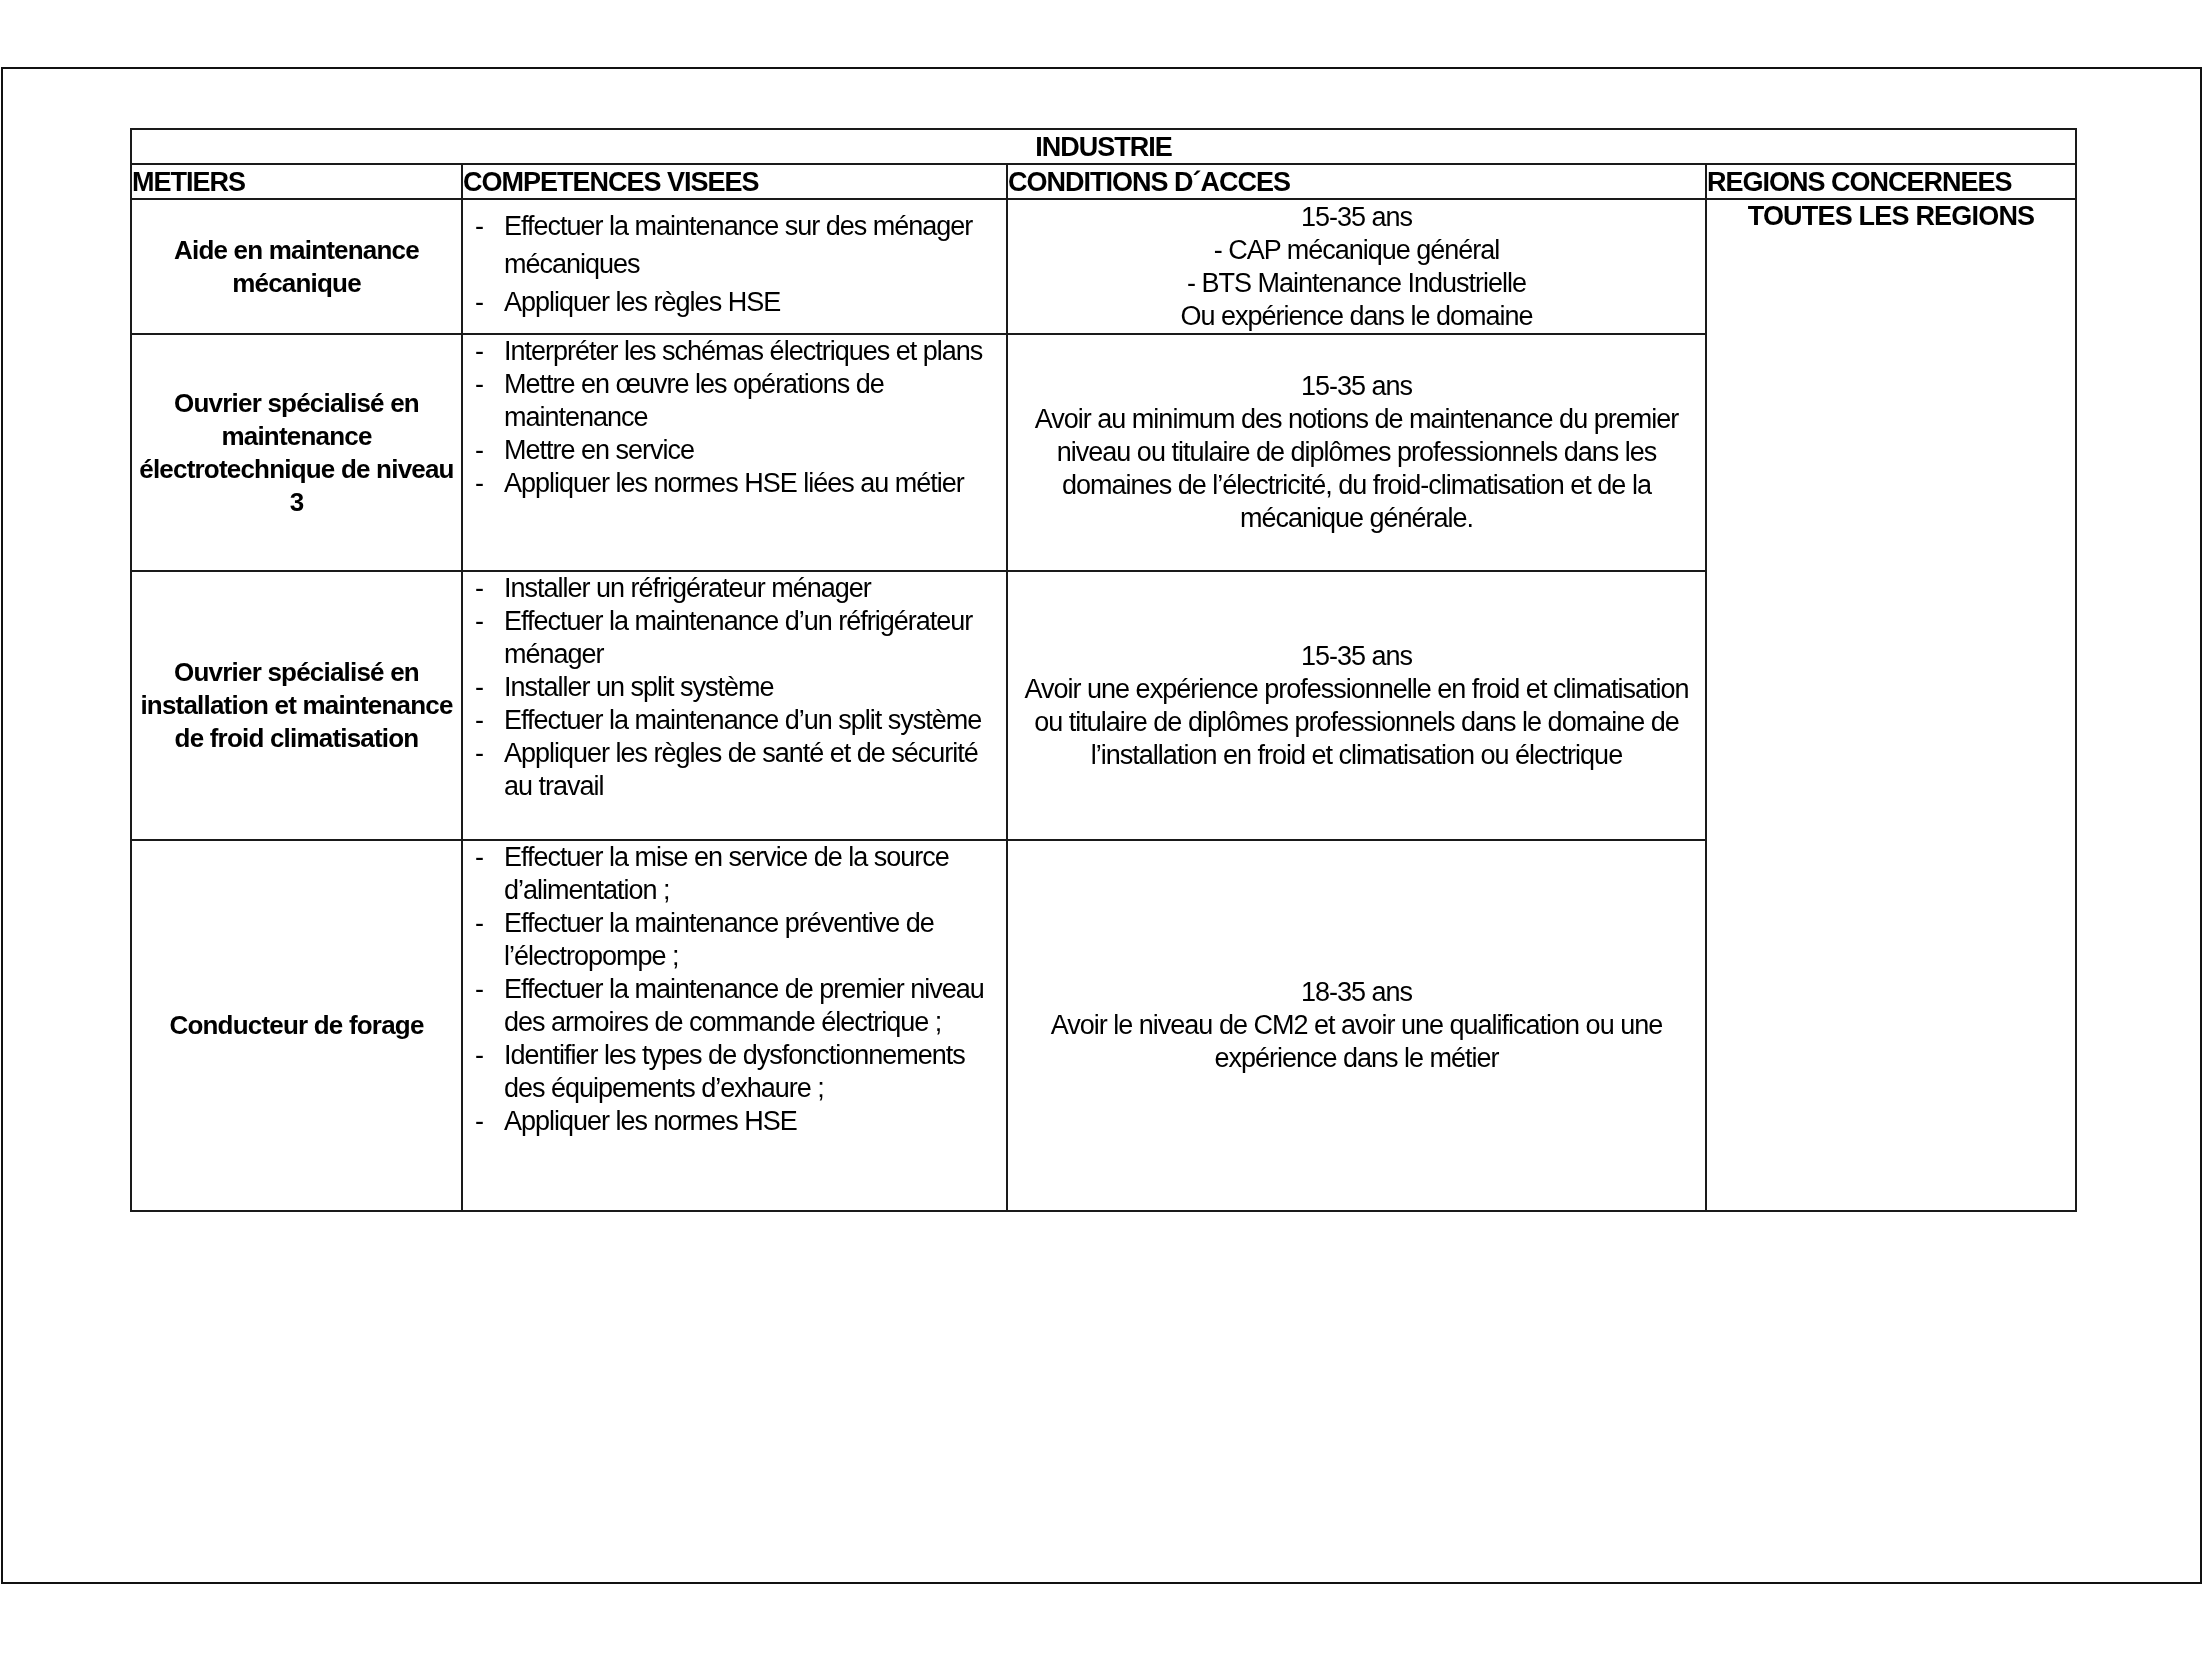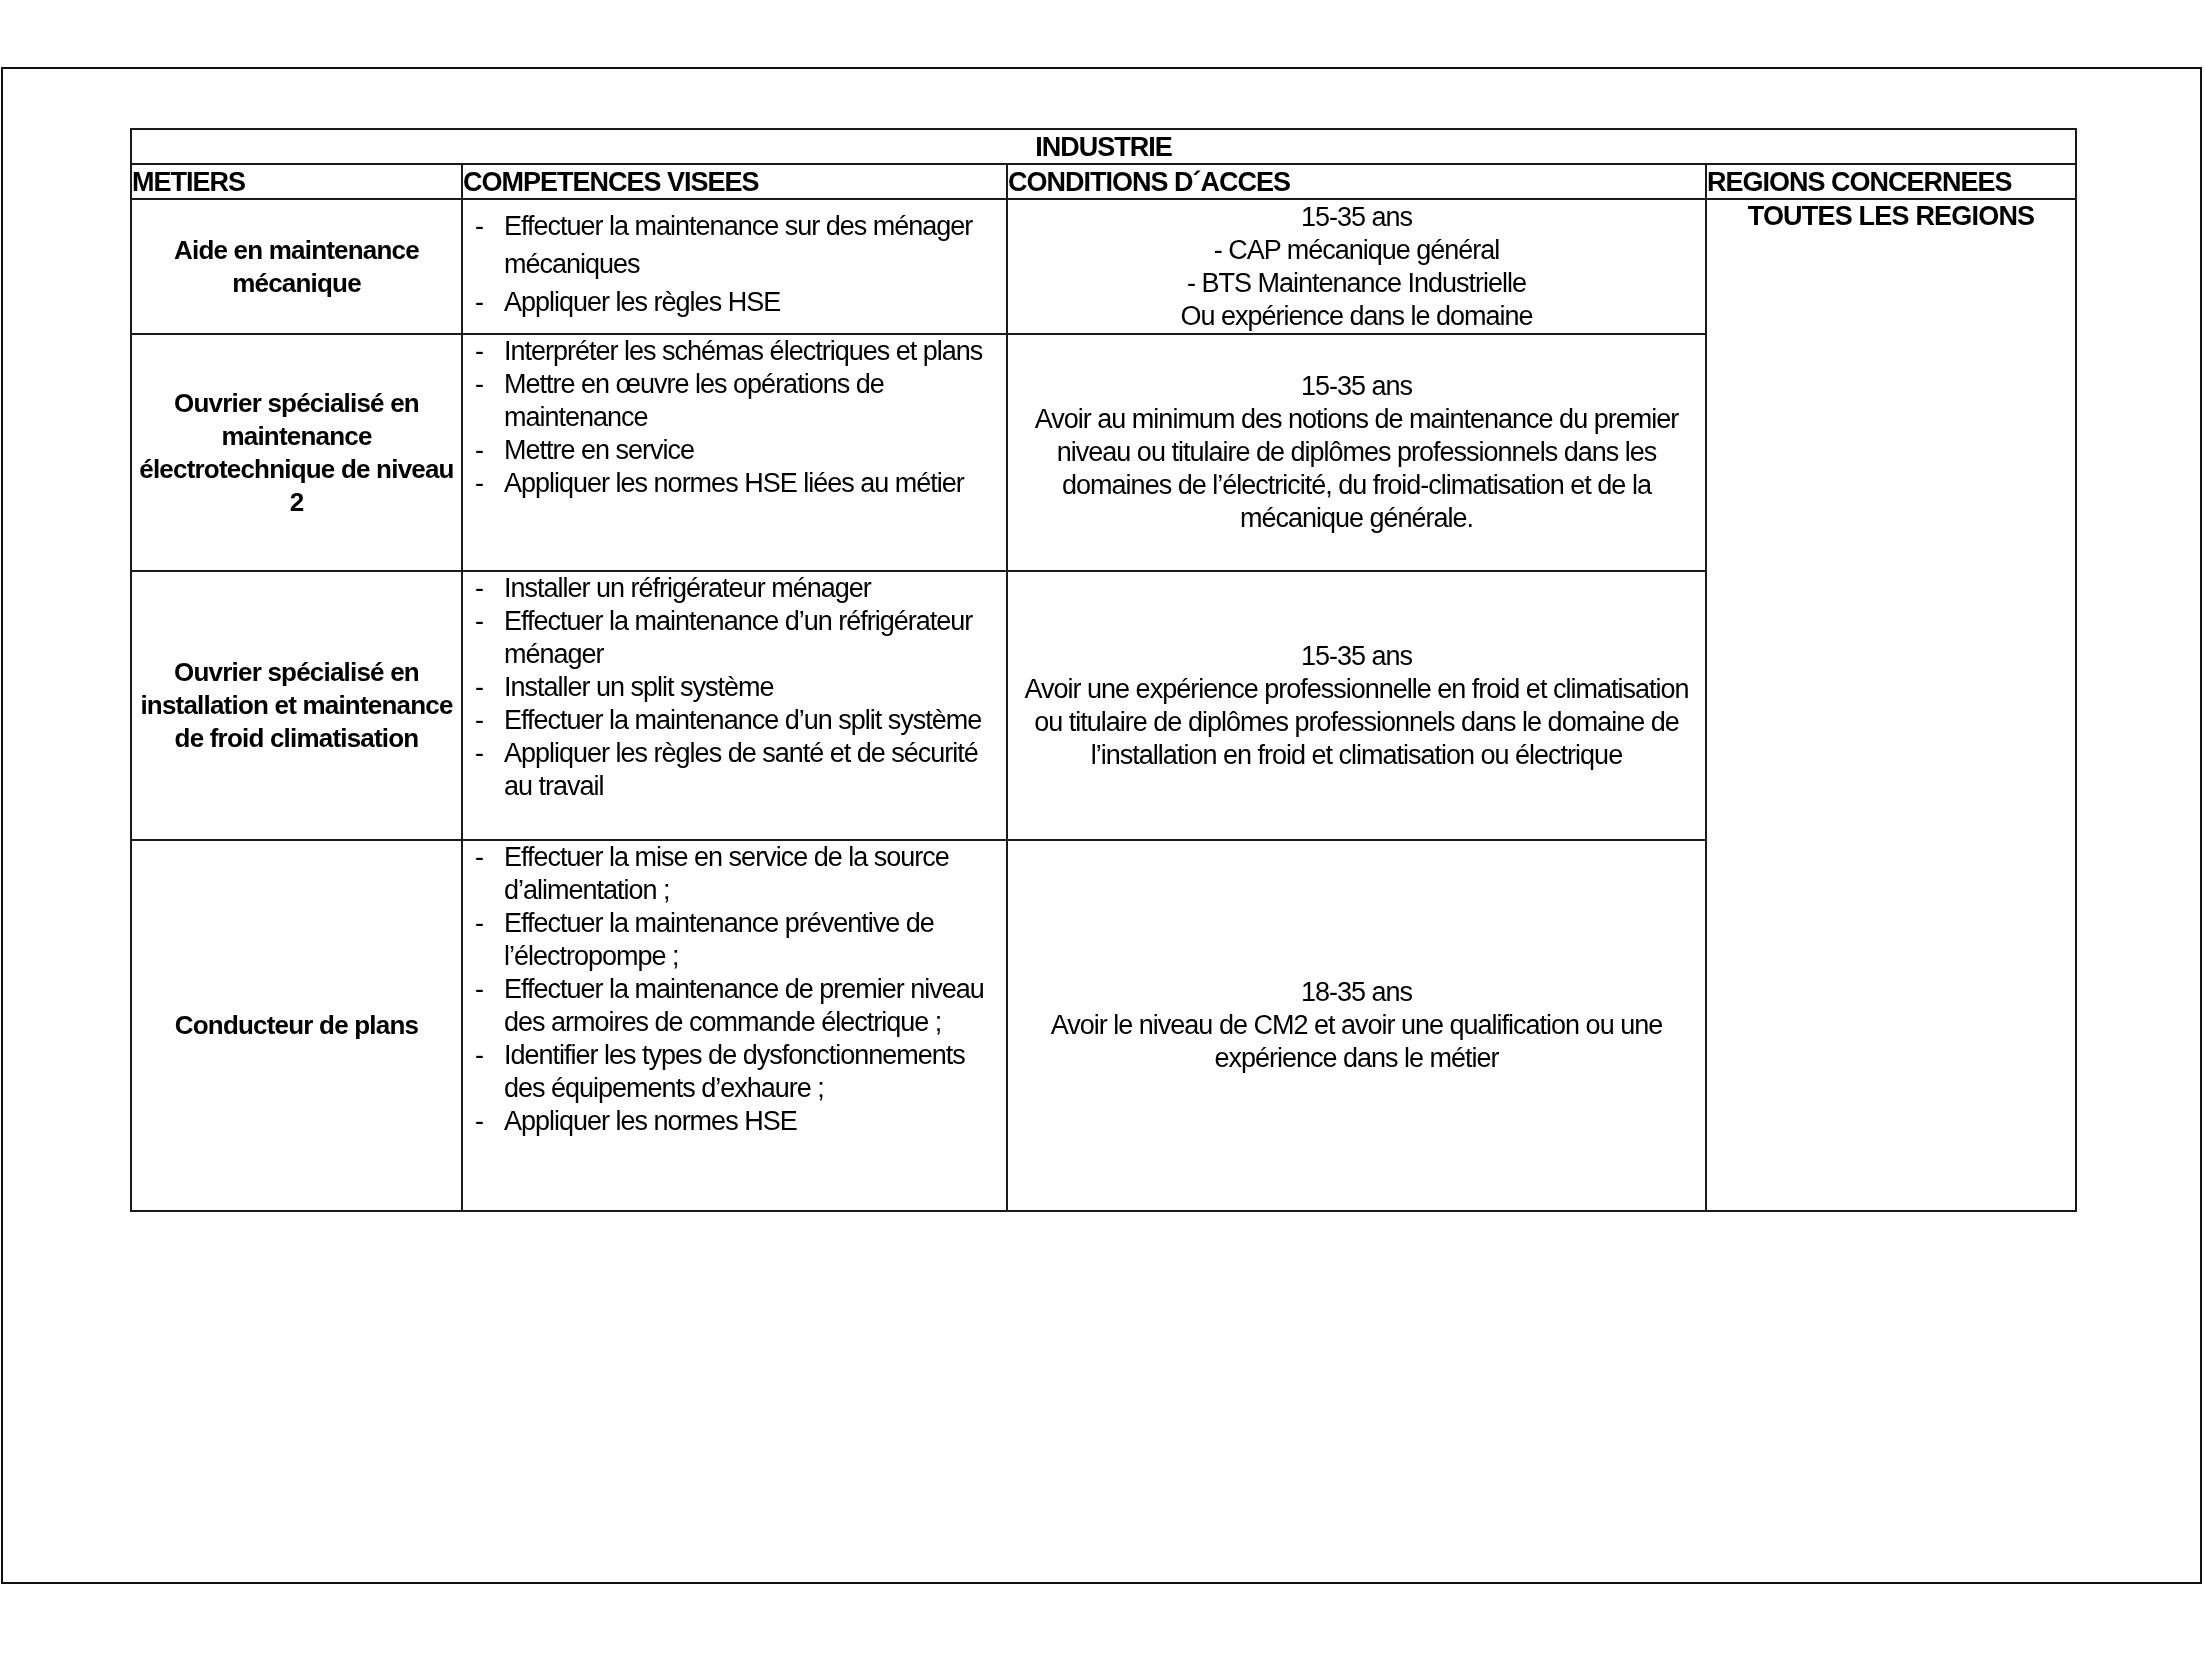--- a/index.html
+++ b/index.html
@@ -66,21 +66,21 @@
     <td class="cond">
           <div>15-35 ans
 - CAP mécanique général
 - BTS Maintenance Industrielle
 Ou expérience dans le domaine</div>
         </td>
     <td rowspan="4" class="region">TOUTES LES REGIONS</td>
   </tr>
 
   <tr class="r2">
-    <td class="metier">Ouvrier spécialisé en maintenance électrotechnique de niveau 2</td>
+    <td class="metier">Ouvrier spécialisé en maintenance électrotechnique de niveau 3</td>
     <td class="comp">
       <ul>
         <li><span class="dash">-</span><span>Interpréter les schémas électriques et plans</span></li>
         <li><span class="dash">-</span><span>Mettre en œuvre les opérations de maintenance</span></li>
         <li><span class="dash">-</span><span>Mettre en service</span></li>
         <li><span class="dash">-</span><span>Appliquer les normes HSE liées au métier</span></li>
       </ul>
     </td>
     <td class="cond">
           <div>15-35 ans
@@ -99,21 +99,21 @@
         <li><span class="dash">-</span><span>Appliquer les règles de santé et de sécurité au travail</span></li>
       </ul>
     </td>
     <td class="cond">
           <div>15-35 ans
 Avoir une expérience professionnelle en froid et climatisation ou titulaire de diplômes professionnels dans le domaine de l’installation en froid et climatisation ou électrique</div>
         </td>
   </tr>
 
   <tr class="r4">
-    <td class="metier">Conducteur de plans</td>
+    <td class="metier">Conducteur de forage</td>
     <td class="comp">
       <ul>
         <li><span class="dash">-</span><span>Effectuer la mise en service de la source d’alimentation ;</span></li>
         <li><span class="dash">-</span><span>Effectuer la maintenance préventive de l’électropompe ;</span></li>
         <li><span class="dash">-</span><span>Effectuer la maintenance de premier niveau des armoires de commande électrique ;</span></li>
         <li><span class="dash">-</span><span>Identifier les types de dysfonctionnements des équipements d’exhaure ;</span></li>
         <li><span class="dash">-</span><span>Appliquer les normes HSE</span></li>
       </ul>
     </td>
     <td class="cond">

